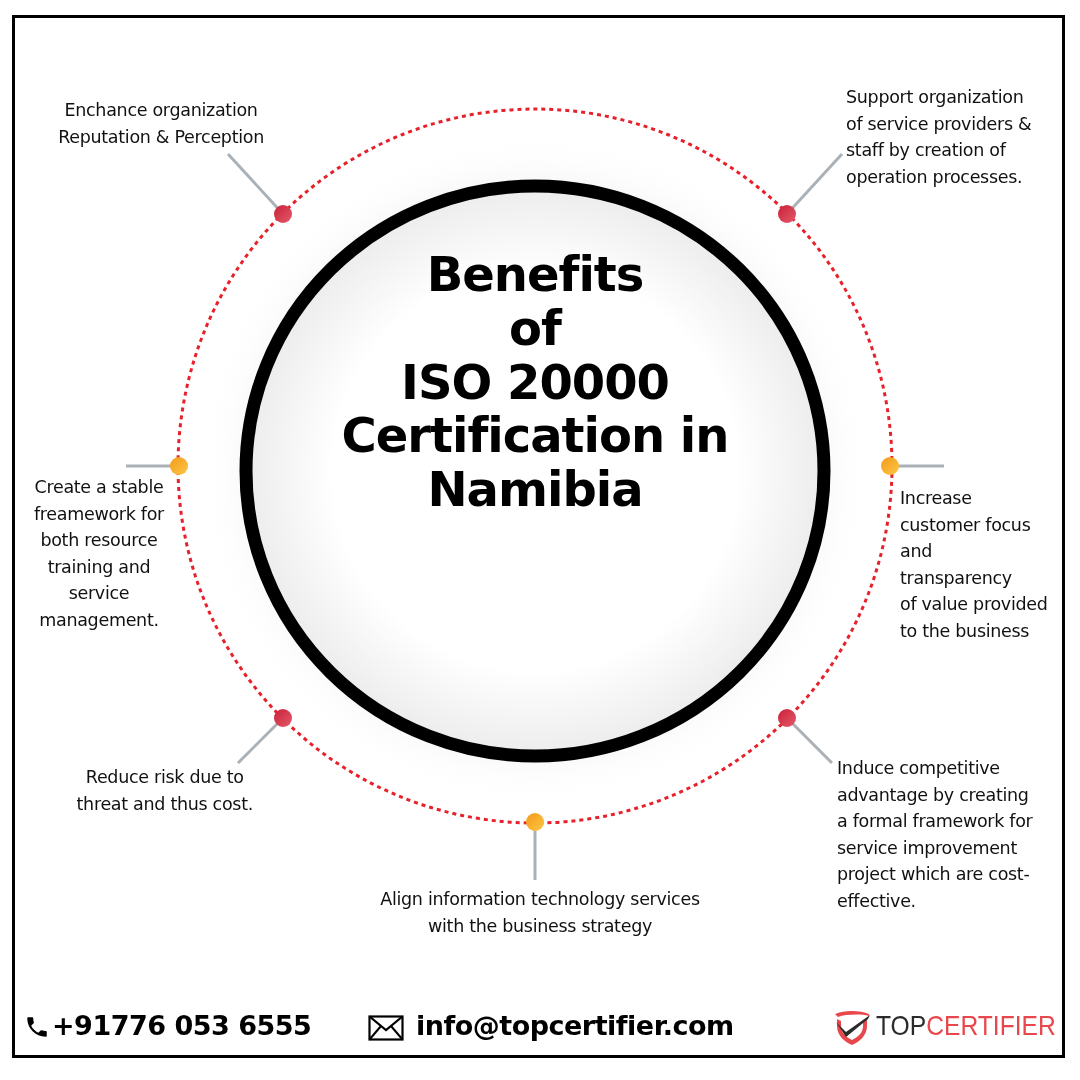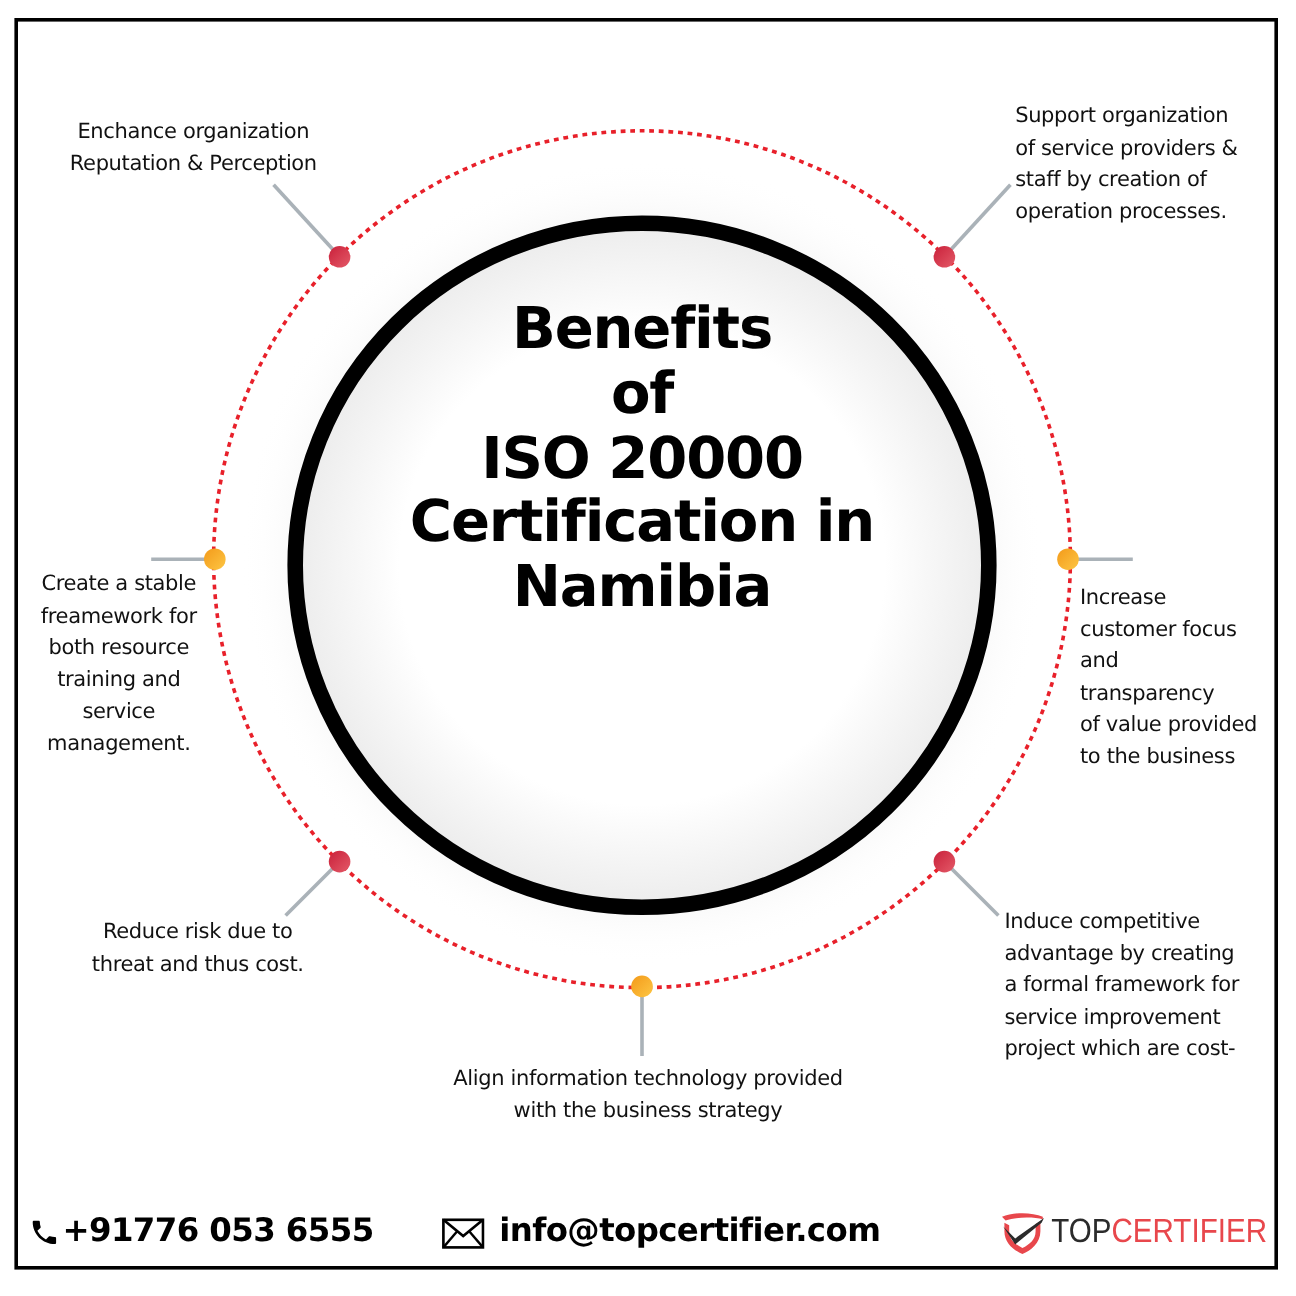--- a/index.html
+++ b/index.html
@@ -118,24 +118,25 @@
   <span>Reduce risk due to</span>
   <span>threat and thus cost.</span>
 </div>
 
 <div class="label l" style="left:837px; top:755px;">
   <span>Induce competitive</span>
   <span>advantage by creating</span>
   <span>a formal framework for</span>
   <span>service improvement</span>
   <span>project which are cost-</span>
+  <span>effective.</span>
 </div>
 
 <div class="label c" style="left:290px; width:500px; top:886px;">
-  <span>Align information technology provided</span>
+  <span>Align information technology services</span>
   <span>with the business strategy</span>
 </div>
 
 <div class="footer-item" style="left:24px;">
   <svg width="26" height="28" viewBox="0 0 24 24" style="margin-right:2px;">
     <path d="M6.6 10.8c1.4 2.8 3.8 5.1 6.6 6.6l2.2-2.2c.3-.3.7-.4 1-.2 1.1.4 2.3.6 3.6.6.6 0 1 .4 1 1V20c0 .6-.4 1-1 1C10.6 21 3 13.4 3 4c0-.6.4-1 1-1h3.5c.6 0 1 .4 1 1 0 1.3.2 2.5.6 3.6.1.3 0 .7-.2 1l-2.3 2.2z" fill="#000"></path>
   </svg>
   <span>+91776 053 6555</span>
 </div>
 

